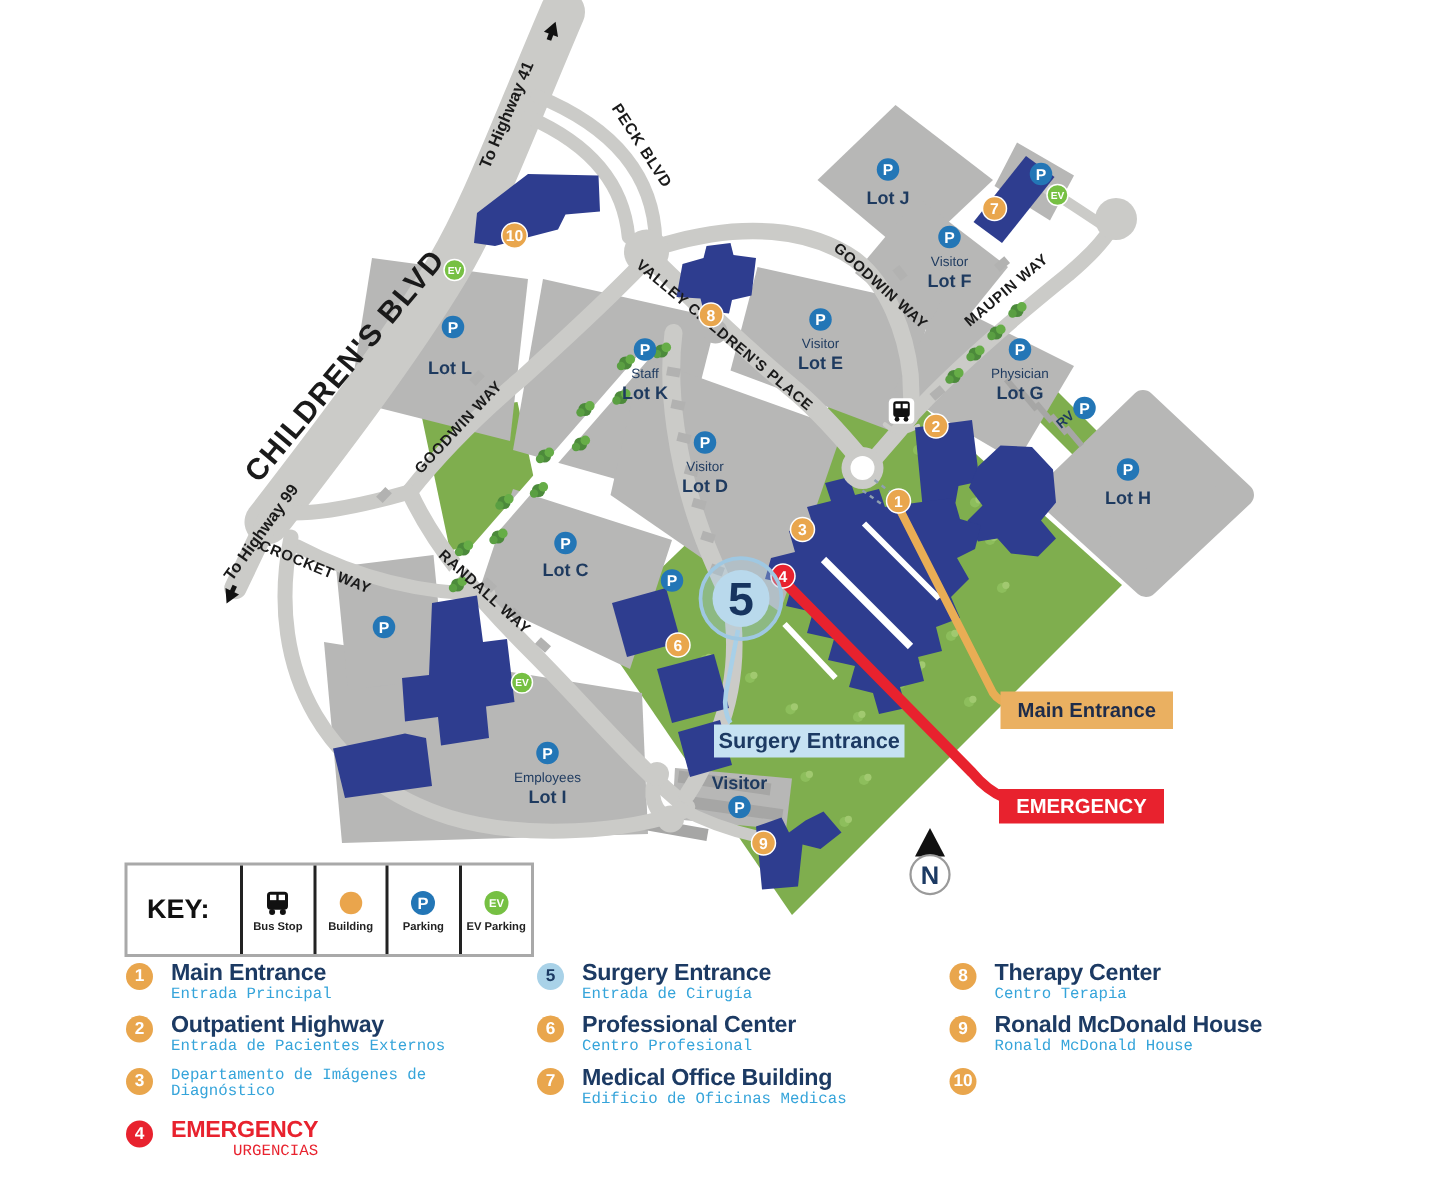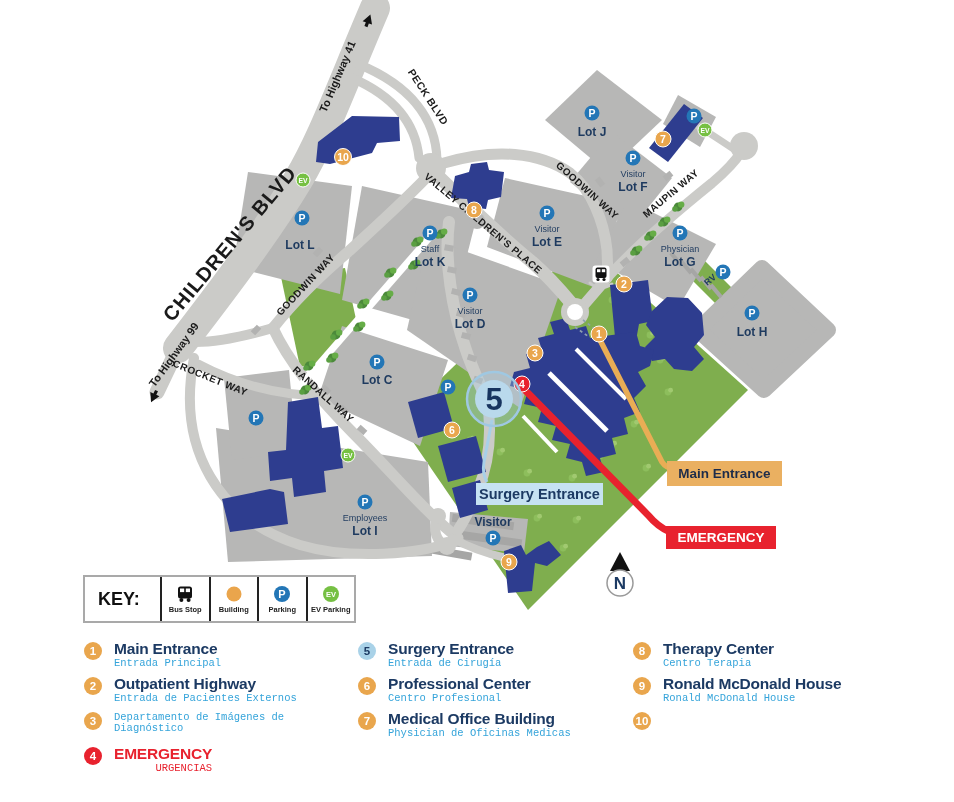--- a/index.html
+++ b/index.html
@@ -2,21 +2,21 @@
 <html><head>
 <meta charset="utf-8">
 <style>
   html,body{margin:0;padding:0;background:#fff;}
   #stage{position:relative;width:954px;height:802px;background:#fff;overflow:hidden;
          font-family:"Liberation Sans",sans-serif;}
   #mapsvg{position:absolute;left:0;top:0;}
   svg text{font-family:"Liberation Sans",sans-serif;}
 
   
-  #keybox{position:absolute;left:83px;top:575px;width:273px;height:48px;
+  #keybox{position:absolute;left:83px;top:575px;width:273px;height:63px;
           border:2px solid #a9a9a9;background:#fff;display:flex;align-items:stretch;box-sizing:border-box;}
   #keybox .key-title{display:flex;align-items:center;padding-left:13px;width:62px;
           font-size:18px;font-weight:800;color:#111;letter-spacing:0;}
   .key-cell{flex:1;display:flex;flex-direction:column;align-items:center;justify-content:center;
           border-left:2px solid #222;padding:2px 0 1px;}
   .key-cell .klabel{font-size:7.5px;color:#222;margin-top:2px;font-weight:700;}
 
   
   .leg-col{position:absolute;top:641px;width:270px;}
   .leg-item{display:flex;align-items:flex-start;height:35px;}
@@ -414,21 +414,21 @@
     <div class="leg-num">6</div>
     <div>
           <div class="leg-title">Professional Center</div>
          <div class="leg-sub">Centro Profesional</div>
         </div>
   </div>
   <div class="leg-item">
     <div class="leg-num">7</div>
     <div>
           <div class="leg-title">Medical Office Building</div>
-         <div class="leg-sub">Physician de Oficinas Medicas</div>
+         <div class="leg-sub">Edificio de Oficinas Medicas</div>
         </div>
   </div>
 </div>
 
 <div class="leg-col" style="left:633px;">
   <div class="leg-item">
     <div class="leg-num">8</div>
     <div>
           <div class="leg-title">Therapy Center</div>
          <div class="leg-sub">Centro Terapia</div>

